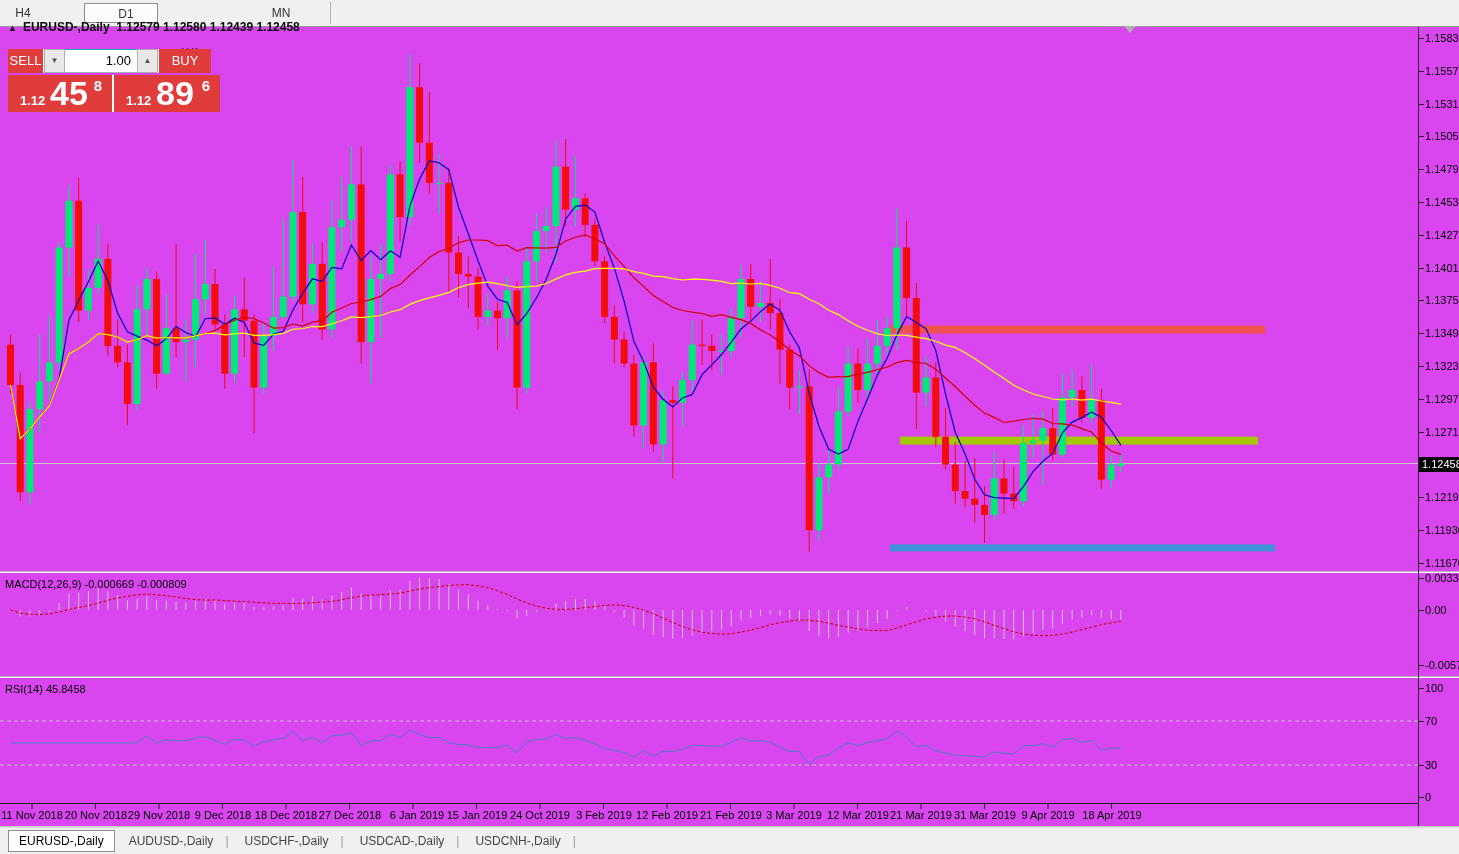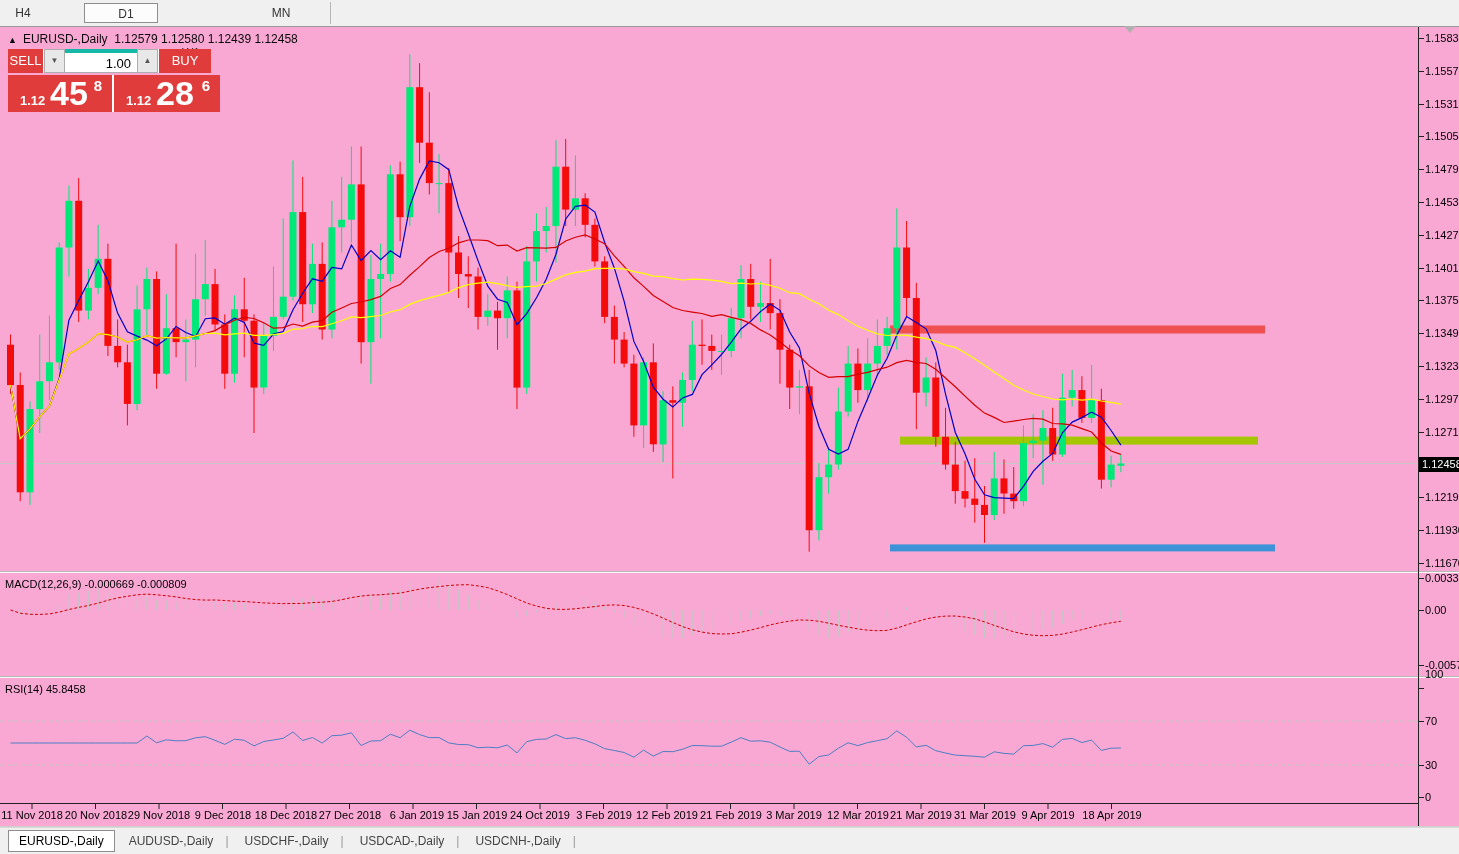--- a/index.html
+++ b/index.html
@@ -1,18 +1,18 @@
 <!DOCTYPE html>
 <html><head>
 <meta charset="utf-8">
 <style>
   * { margin:0; padding:0; box-sizing:border-box; }
   html,body { width:1459px; height:854px; overflow:hidden; background:#fff;
     font-family:"Liberation Sans", sans-serif; }
-  #app { position:relative; width:1459px; height:854px; background:#f9a8d4; }
+  #app { position:relative; width:1459px; height:854px; background:#d946ef; }
 
   
   #toolbar { position:absolute; left:0; top:0; width:1459px; height:27px;
     background:#f0f0f0; border-bottom:1px solid #9a9a9a; }
   .tf-btn { position:absolute; top:3px; height:20px; line-height:20px; text-align:center;
     font-size:12px; color:#333; cursor:default; padding:0 6px; }
   .tf-btn.active { background:#fcfcfc; border:1px solid #8e8e8e; }
   .tb-sep { position:absolute; top:2px; width:1px; height:22px; background:#b5b5b5; }
   #chart-svg { position:absolute; left:0; top:0; width:1459px; height:854px; }
   .pane-divider { position:absolute; left:0; width:1459px; height:2px;
@@ -26,32 +26,32 @@
     transform:translateX(-50%); top:809px; }
   #time-axis-line { position:absolute; left:0; top:803px; width:1418px; height:1px; background:#222; }
   #time-axis-bottom { position:absolute; left:0; top:826px; width:1459px; height:1px; background:#cfcfcf; }
 
   #price-badge { position:absolute; left:1419px; top:457px; width:40px; height:15px;
     background:#000; color:#fff; font-size:11px; line-height:15px; padding-left:3px; }
 
   .ind-label { position:absolute; left:5px; font-size:11px; color:#000; }
 
   
-  #quote-header { position:absolute; left:8px; top:32px; font-size:12px; font-weight:normal;
+  #quote-header { position:absolute; left:8px; top:20px; font-size:12px; font-weight:bold;
     color:#0a0a0a; }
   #quote-header .tri { font-size:9px; margin-right:6px; }
   #trade-panel { position:absolute; left:8px; top:49px; width:214px; height:63px; }
   #trade-row1 { position:absolute; left:0; top:0; width:214px; height:24px; display:flex; }
   .trade-btn { background:#e03c3c; color:#fff; font-size:13px; text-align:center;
     line-height:24px; cursor:default; }
   #sell-btn { width:36px; border-right:1px solid #fff; }
   #buy-btn { width:53px; border-left:1px solid #fff; }
   .spin-btn { width:21px; background:#e8e8e8; border:1px solid #adadad; color:#555;
     font-size:8px; text-align:center; line-height:22px; }
-  #vol-field { width:72px; background:#fff; border-top:4px solid #14b8a6; border-bottom:1px solid #adadad;
+  #vol-field { width:72px; background:#fff; border-top:1px solid #14b8a6; border-bottom:1px solid #adadad;
     font-size:13px; color:#000; text-align:right; padding-right:6px; line-height:22px; }
   #trade-row2 { position:absolute; left:0; top:26px; width:214px; height:37px; display:flex; }
   .big-price { background:#e03c3c; color:#fff; position:relative; height:37px; }
   #sell-price { width:106px; border-right:2px solid #fff; }
   #buy-price { width:106px; }
   .bp-small { position:absolute; bottom:4px; left:12px; font-size:13px; font-weight:bold; }
   .bp-big { position:absolute; bottom:-1px; left:42px; font-size:34px; font-weight:bold; }
   .bp-sup { position:absolute; top:2px; right:10px; font-size:15px; font-weight:bold; }
 
   #shift-marker { position:absolute; left:1124px; top:26px; width:0; height:0;
@@ -470,21 +470,21 @@
       <div id="buy-btn" class="trade-btn">BUY</div>
     </div>
     <div id="trade-row2">
       <div id="sell-price" class="big-price">
         <span class="bp-small">1.12</span>
         <span class="bp-big">45</span>
         <span class="bp-sup">8</span>
       </div>
       <div id="buy-price" class="big-price">
         <span class="bp-small">1.12</span>
-        <span class="bp-big">28</span>
+        <span class="bp-big">89</span>
         <span class="bp-sup">6</span>
       </div>
     </div>
   </div>
 
   <div id="shift-marker"></div>
 
   <div class="pane-divider" style="top:571px"></div>
   <div class="pane-divider" style="top:676px"></div>
   <div id="axis-vline"></div>
@@ -531,21 +531,21 @@
   <div id="macd-labels">
       <div class="axis-tick" style="top:578px"></div>
      <div class="axis-label" style="top:572px">0.003386</div>
       <div class="axis-tick" style="top:610px"></div>
      <div class="axis-label" style="top:604px">0.00</div>
       <div class="axis-tick" style="top:665px"></div>
      <div class="axis-label" style="top:659px">-0.00574</div>
     </div>
   <div id="rsi-labels">
       <div class="axis-tick" style="top:688px"></div>
-     <div class="axis-label" style="top:668px">100</div>
+     <div class="axis-label" style="top:682px">100</div>
       <div class="axis-tick" style="top:721px"></div>
      <div class="axis-label" style="top:715px">70</div>
       <div class="axis-tick" style="top:765px"></div>
      <div class="axis-label" style="top:759px">30</div>
       <div class="axis-tick" style="top:797px"></div>
      <div class="axis-label" style="top:791px">0</div>
     </div>
   <div id="time-labels">
       <div class="time-label" style="left:32px">11 Nov 2018</div>
       <div class="time-label" style="left:96px">20 Nov 2018</div>

